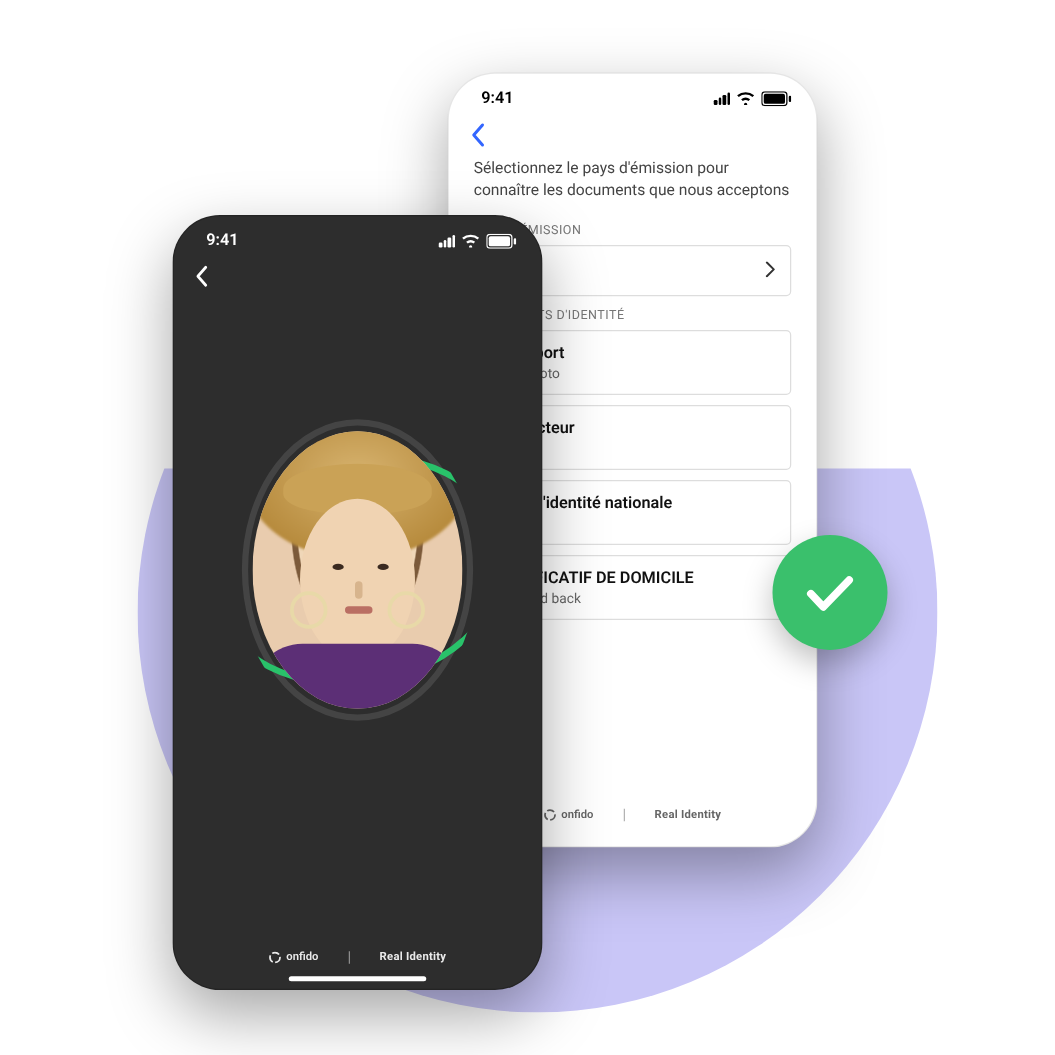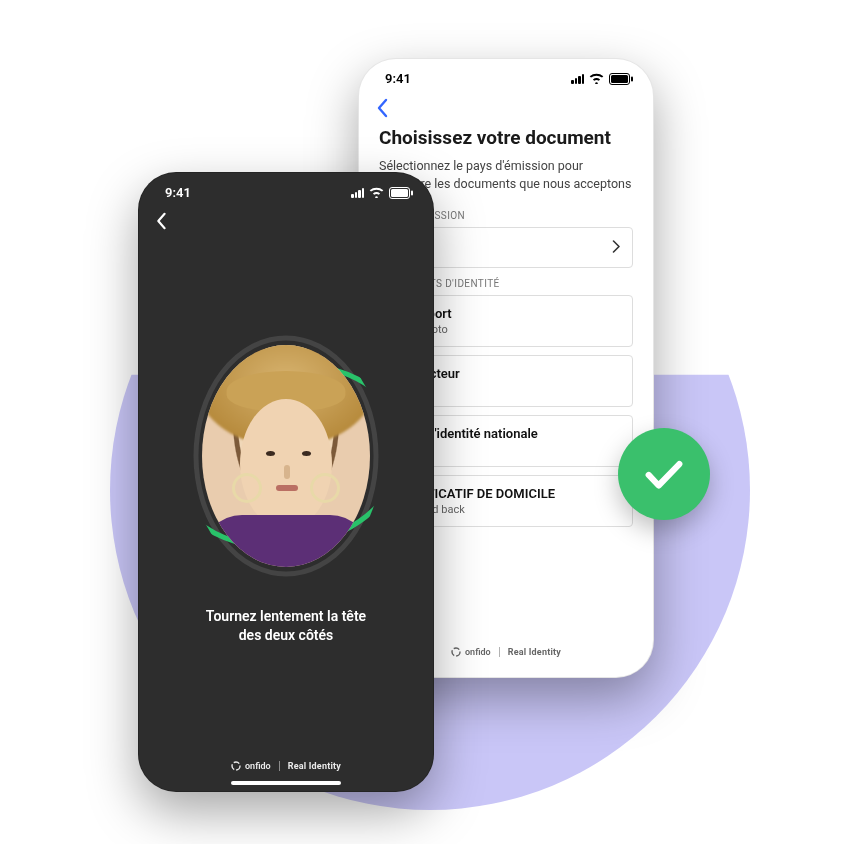--- a/index.html
+++ b/index.html
@@ -114,21 +114,21 @@
   .earring { position:absolute; width:30px; height:30px; border:3px solid #e8d9a8; border-radius:50%; top:128px; }
   .earring.l{ left:30px;} .earring.r{ right:30px;}
 
   .selfie-instr {
     margin-top: 34px; text-align:center; font-size:14px; font-weight:600; line-height:1.35;
     padding: 0 30px;
   }
 
   .onfido-footer {
     position:absolute; bottom:20px; left:0; right:0;
-    display:flex; justify-content:center; align-items:center; gap:8px;
+    display:flex; justify-content:center; align-items:center; gap:24px;
     font-size:9px; color: currentColor; opacity:.9;
   }
   .onfido-footer .brand { display:flex; align-items:center; gap:4px; font-weight:600; }
   .onfido-footer .sep { width:1px; height:10px; background: currentColor; opacity:.5; }
   .onfido-footer .tag { font-weight:700; letter-spacing:.2px; }
   .phone-light .onfido-footer { color:#555; }
 
   .home-indicator {
     position:absolute; bottom:6px; left:50%; transform:translateX(-50%);
     width:110px; height:4px; border-radius:3px; background:#fff;
@@ -174,21 +174,20 @@
             </svg>
         </span>
       </span>
     </div>
     <div class="nav-back">
       <svg width="14" height="20" viewBox="0 0 12 20">
           <path d="M10 2 3 10l7 8" stroke="#3366ff" stroke-width="2.4" fill="none" stroke-linecap="round" stroke-linejoin="round"></path>
         </svg>
     </div>
     <div class="doc-content">
-      <div class="doc-title">Choisissez votre document</div>
       <div class="doc-sub">Sélectionnez le pays d'émission pour connaître les documents que nous acceptons</div>
 
       <div class="doc-section-label">PAYS D'ÉMISSION</div>
       <div class="doc-row">
         <div>
           <div class="primary">France</div>
         </div>
         <span class="chev">
           <svg width="8" height="13" viewBox="0 0 8 13">
               <path d="M1.5 1 7 6.5 1.5 12" stroke="currentColor" stroke-width="1.6" fill="none" stroke-linecap="round" stroke-linejoin="round"></path>
@@ -278,24 +277,20 @@
           <div class="face-skin"></div>
           <div class="eye l"></div>
             <div class="eye r"></div>
           <div class="nose"></div>
             <div class="mouth"></div>
           <div class="earring l"></div>
             <div class="earring r"></div>
           <div class="collar"></div>
         </div>
       </div>
-      <div class="selfie-instr">
-        <span>Tournez lentement la tête</span><br>
-        <span>des deux côtés</span>
-      </div>
     </div>
 
     <div class="onfido-footer">
       <span class="brand">
         <svg width="10" height="10" viewBox="0 0 10 10">
             <circle cx="5" cy="5" r="4" stroke="currentColor" stroke-width="1.4" fill="none" stroke-dasharray="6 2"></circle>
           </svg>
         <span>onfido</span>
       </span>
       <span class="sep"></span>

